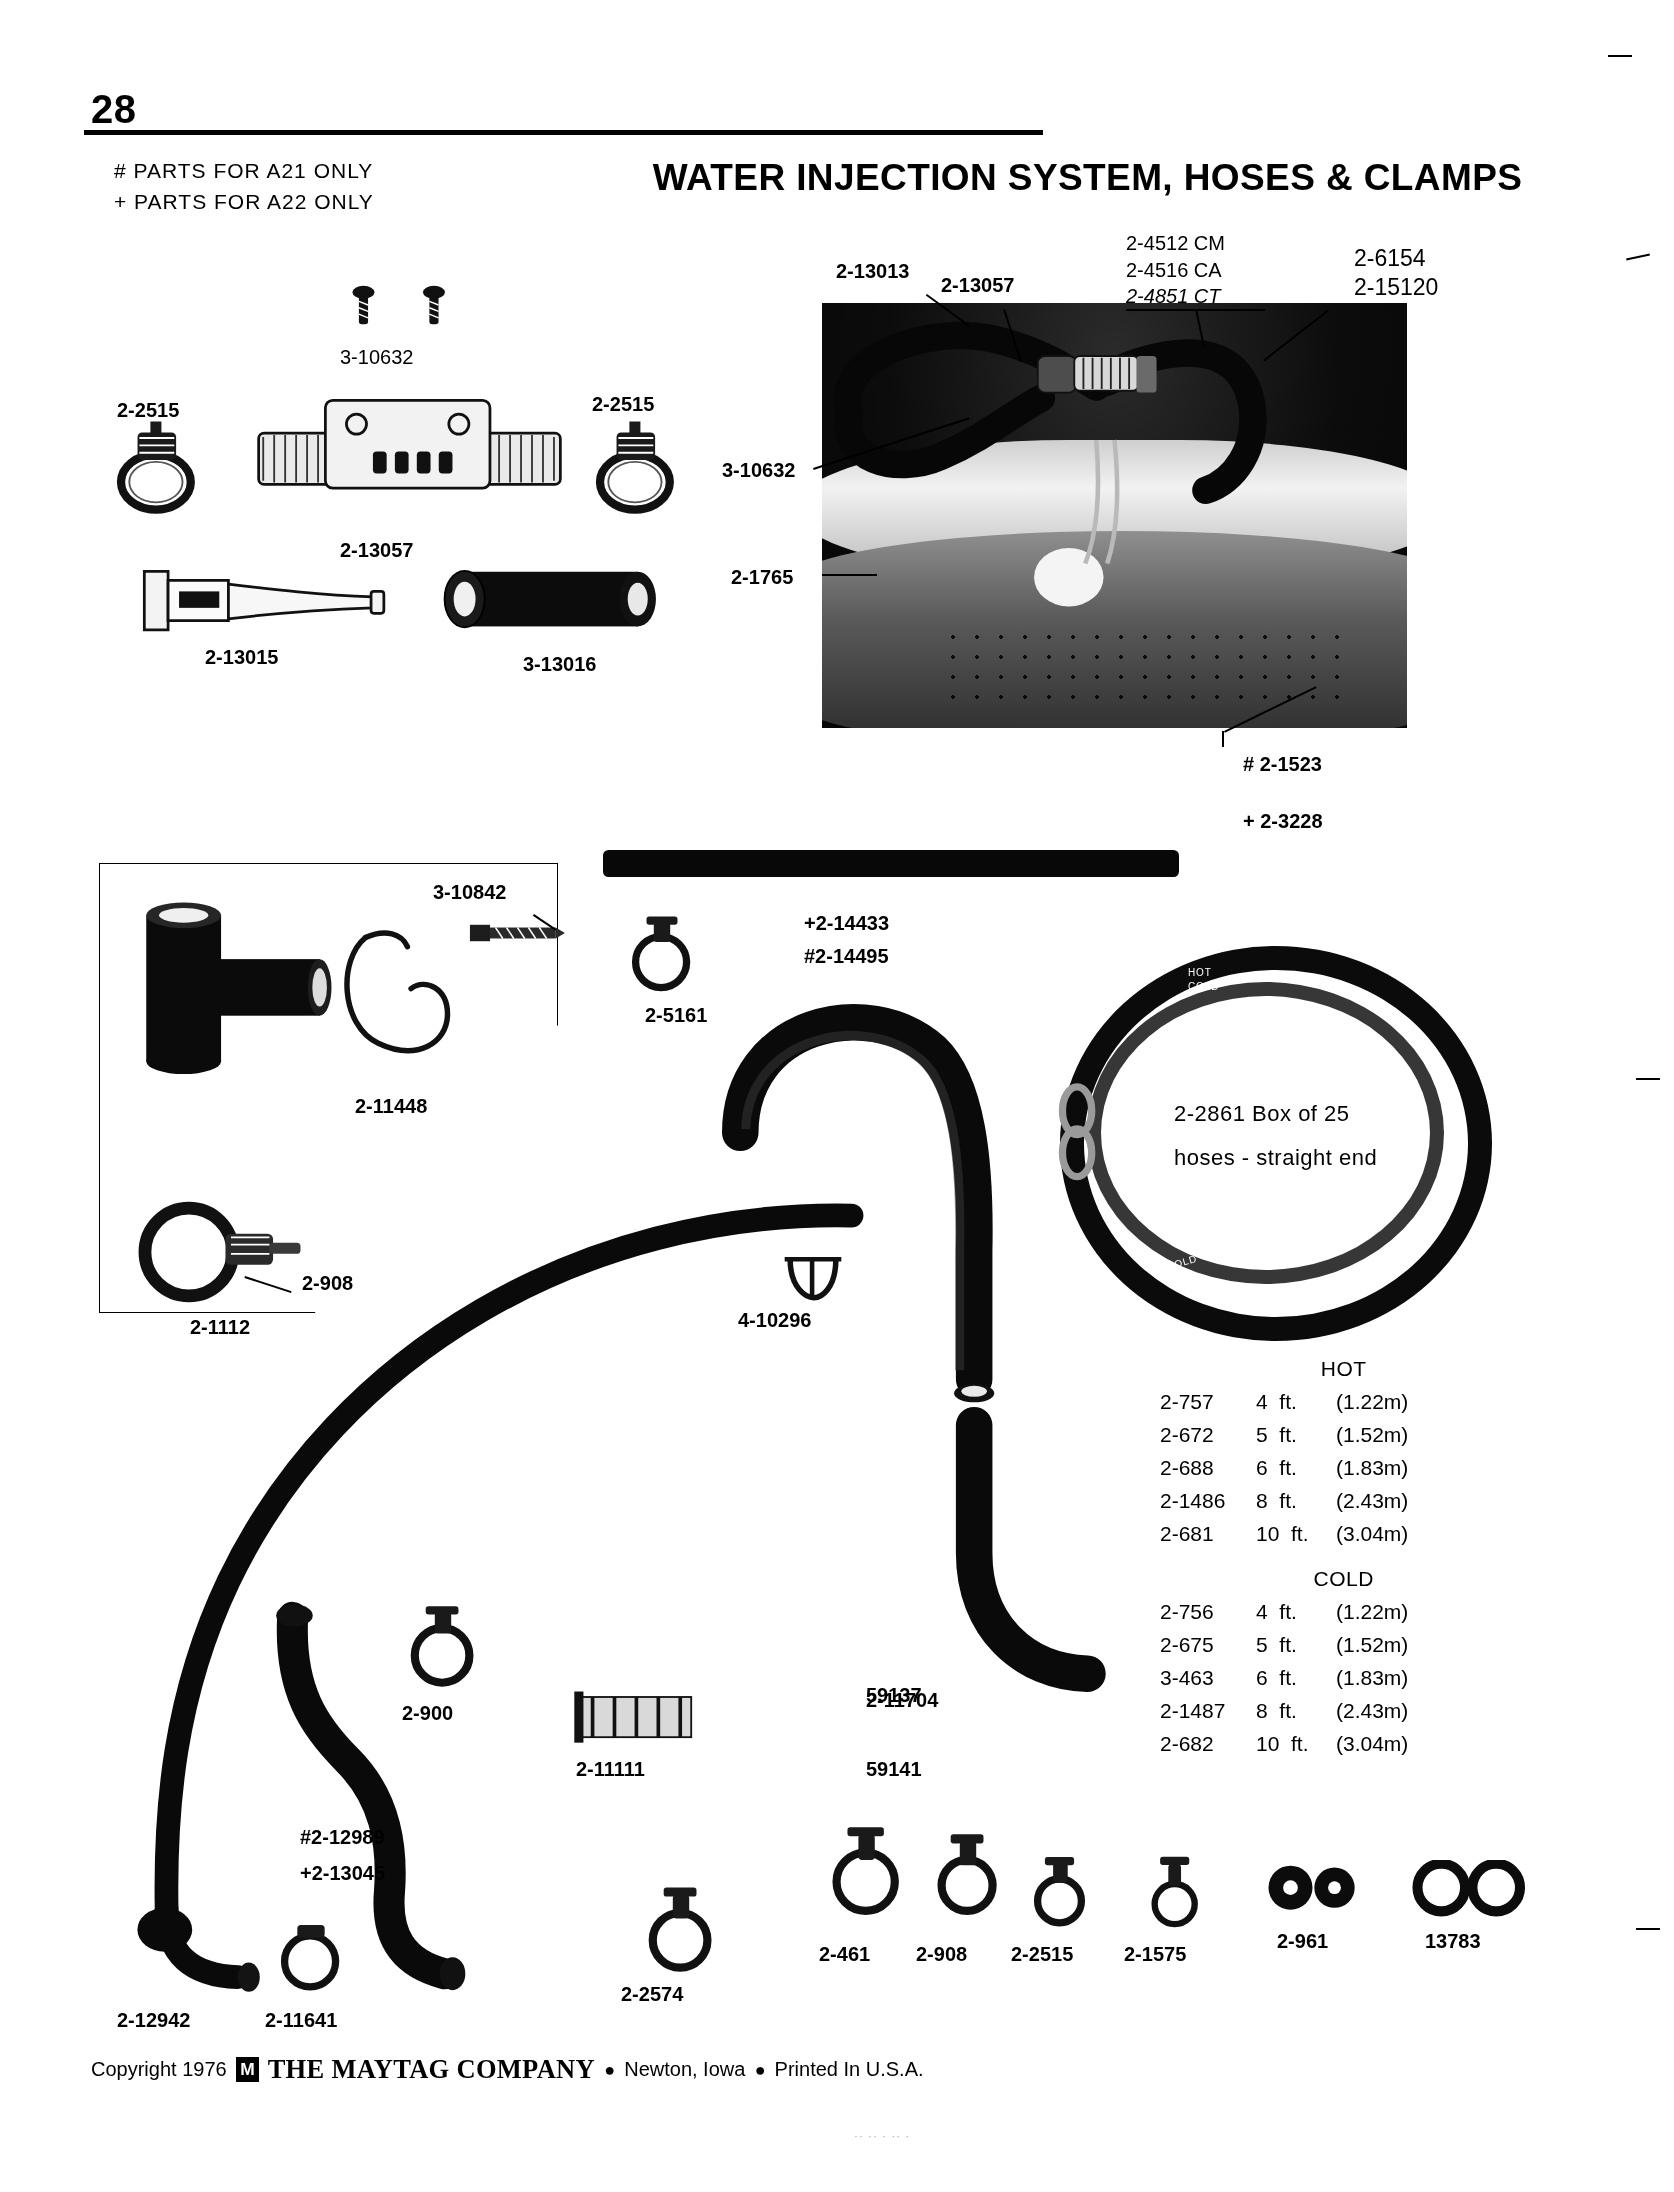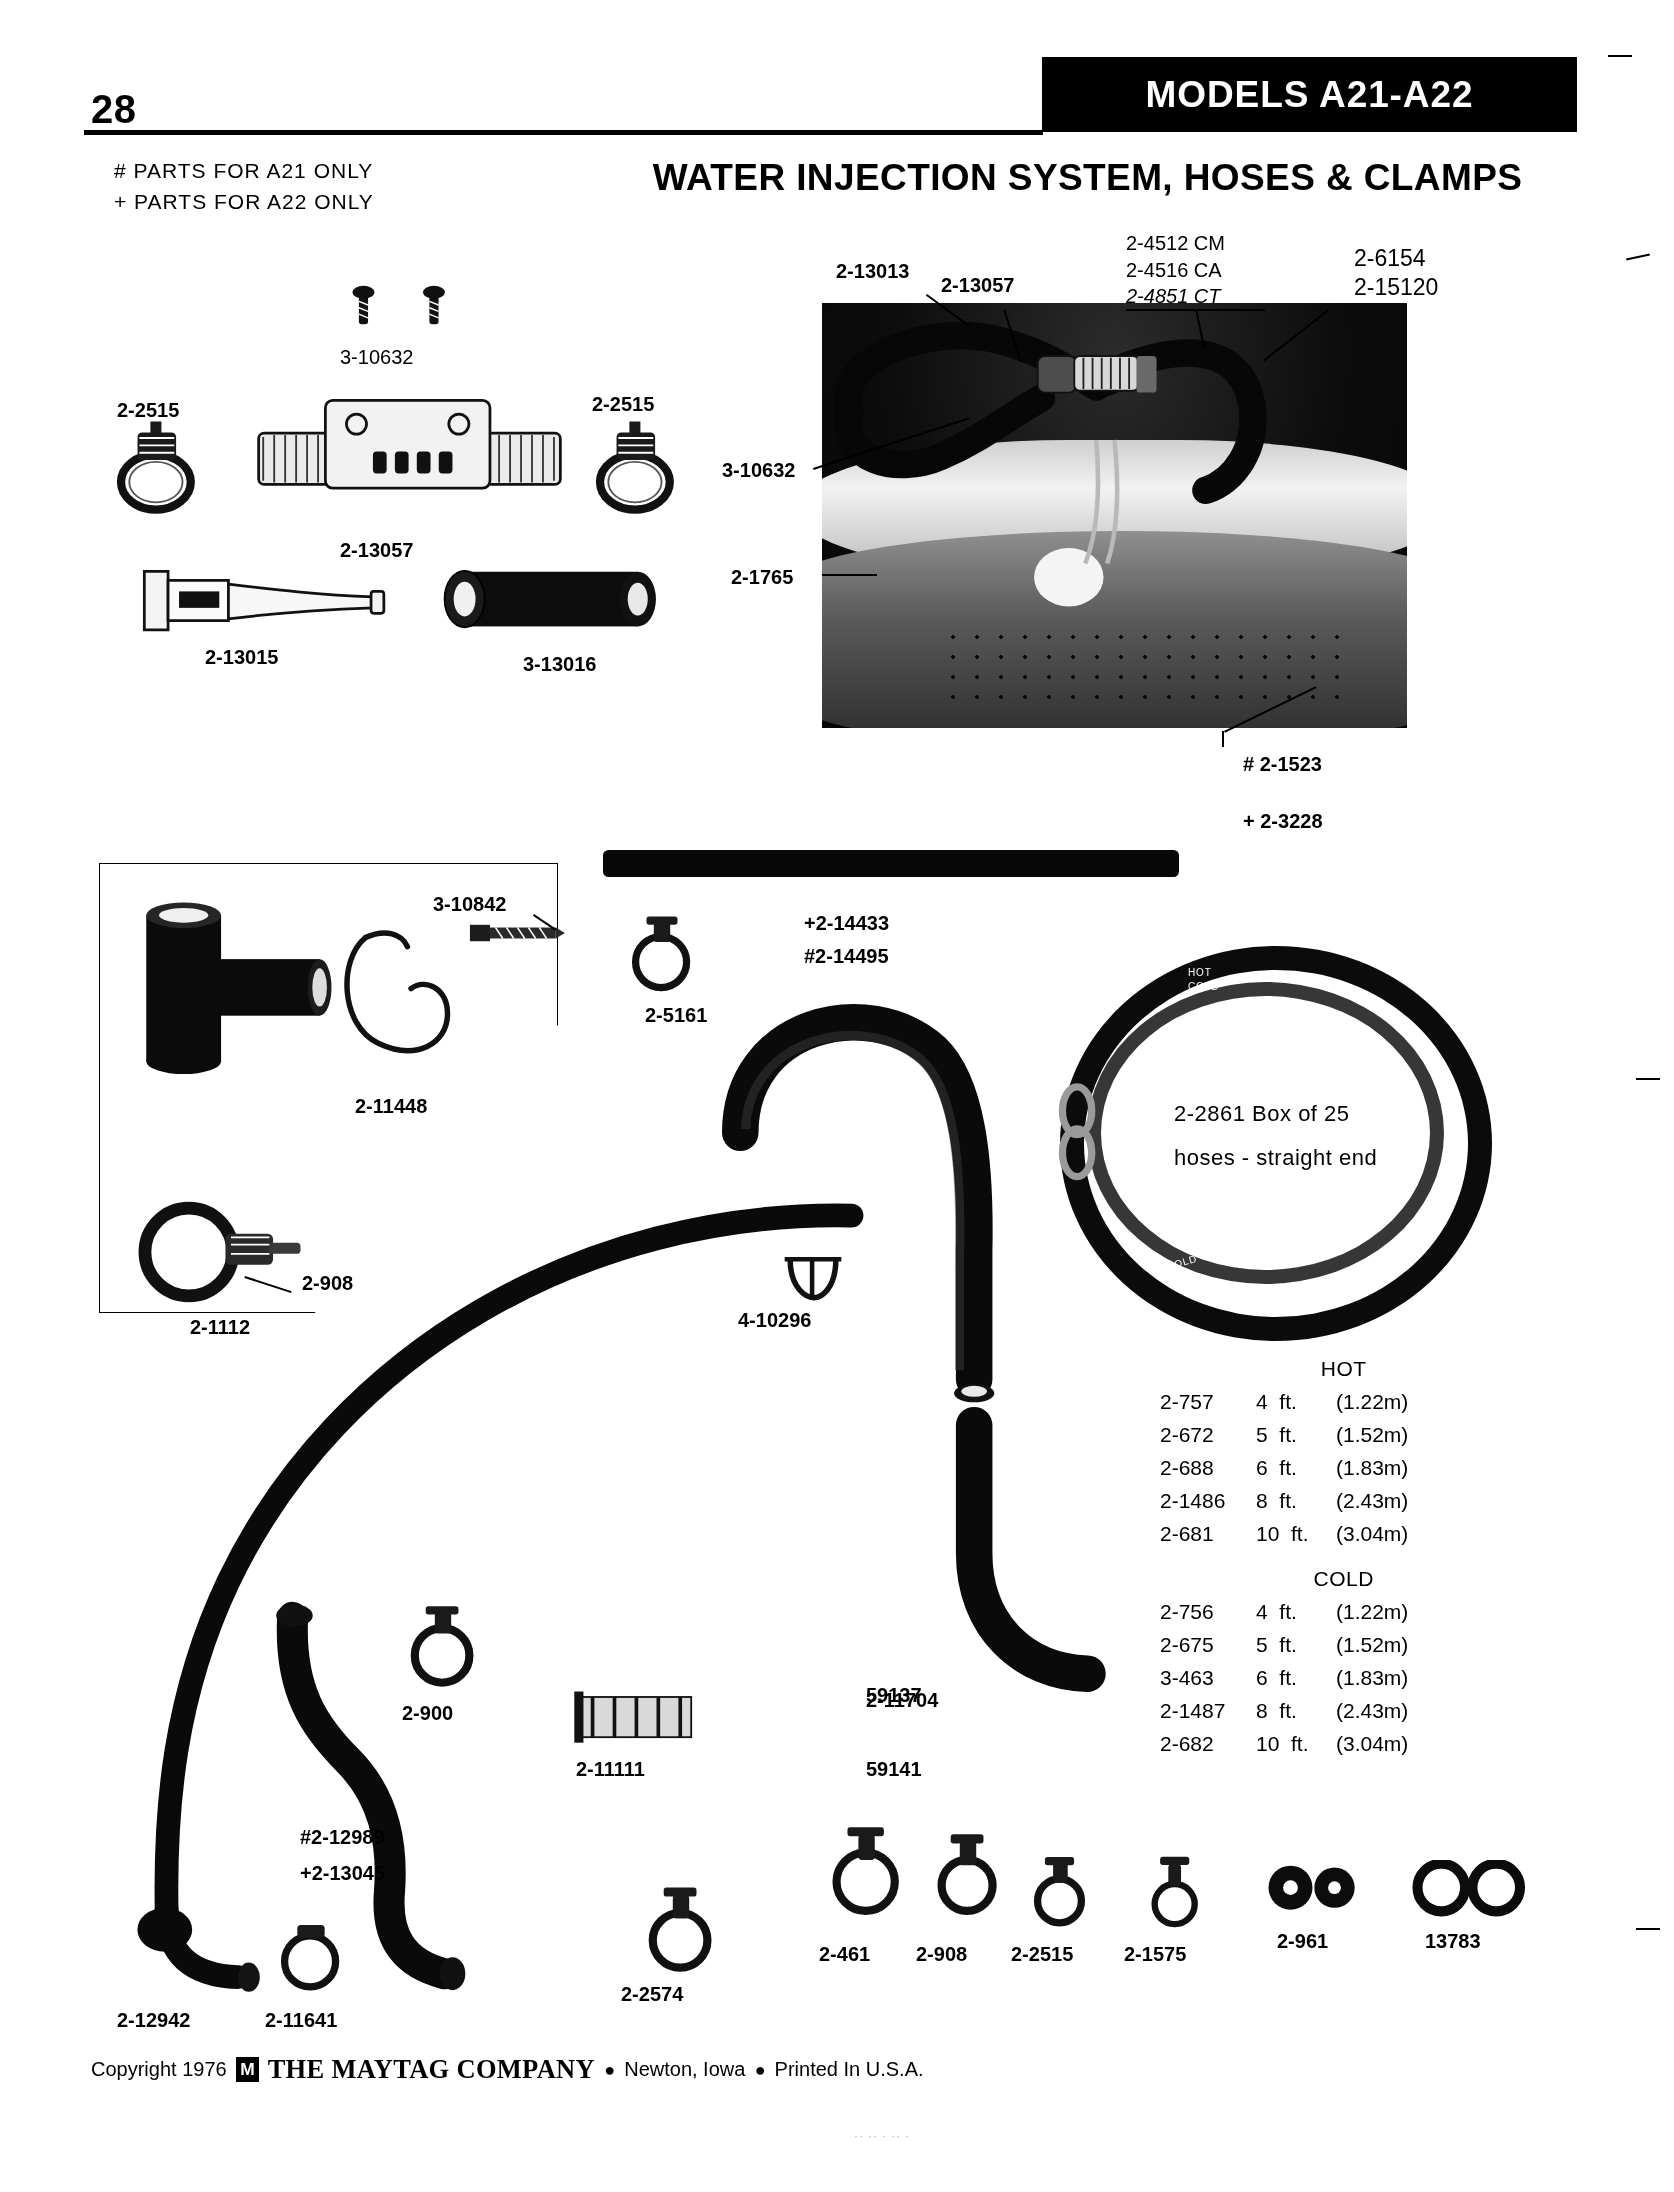--- a/index.html
+++ b/index.html
@@ -245,23 +245,20 @@
     height: 1.8px;
   }
 </style>
 </head>
 <body>
 
 <div class="page">
 
   <div class="page-number">28</div>
   <div class="header-rule"></div>
-  <div class="models-bar">
-    <span>MODELS  A21-A22</span>
-  </div>
   <div class="section-title">WATER INJECTION SYSTEM, HOSES &amp; CLAMPS</div>
 
   <div class="legend">
     <div>#  PARTS FOR A21 ONLY</div>
     <div>+  PARTS FOR A22 ONLY</div>
   </div>
 
   <div class="svgbox" style="left:347px; top:283px;">
     <svg width="119" height="55" viewBox="0 0 130 60">
       <g fill="#111">
@@ -417,21 +414,21 @@
   <div class="svgbox" style="left:466px; top:912px;">
     <svg width="101" height="42" viewBox="0 0 110 46">
       <rect x="4" y="14" width="22" height="18" fill="#1d1d1d"></rect>
       <rect x="26" y="17" width="72" height="12" fill="#2a2a2a"></rect>
       <g stroke="#fff" stroke-width="1.6">
         <path d="M32 17 l8 12 M44 17 l8 12 M56 17 l8 12 M68 17 l8 12 M80 17 l8 12"></path>
       </g>
       <path d="M98 17 l10 6 -10 6 z" fill="#2a2a2a"></path>
     </svg>
   </div>
-  <div class="lbl b" style="left:433px; top:879px;margin-top:12px;">3-10842</div>
+  <div class="lbl b" style="left:433px; top:879px;">3-10842</div>
   <div class="line" style="left:534px; top:914px; width:27.4px; transform:rotate(34deg);"></div>
 
   <div class="svgbox" style="left:123px; top:1197px;">
     <svg width="183" height="110" viewBox="0 0 200 120">
       <circle cx="72" cy="60" r="48" fill="none" stroke="#111" stroke-width="14"></circle>
       <circle cx="72" cy="60" r="36" fill="#fff"></circle>
       <rect x="112" y="40" width="52" height="34" rx="6" fill="#2a2a2a"></rect>
       <rect x="160" y="50" width="34" height="12" rx="4" fill="#3a3a3a"></rect>
       <path d="M118 44 h42 M118 52 h42 M118 62 h42" stroke="#fff" stroke-width="2"></path>
     </svg>

